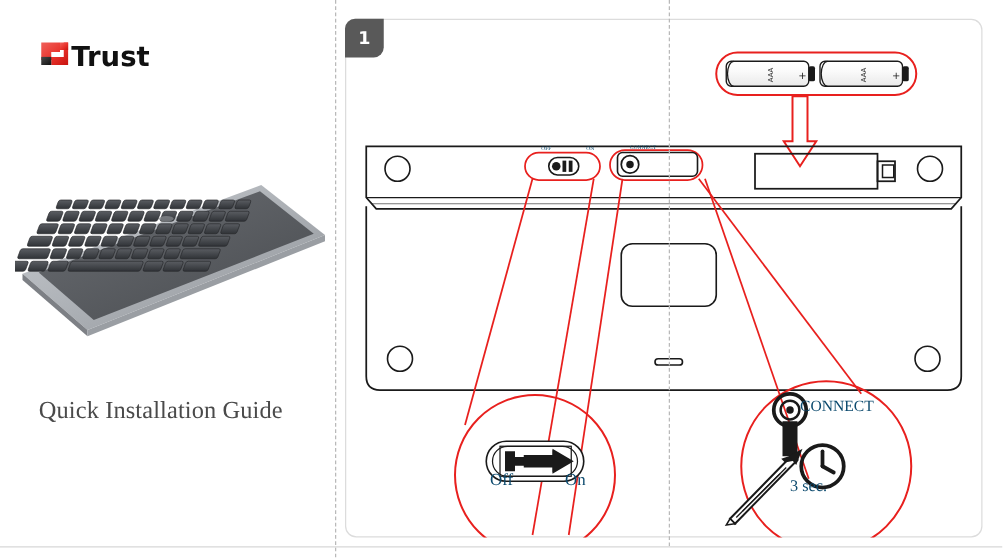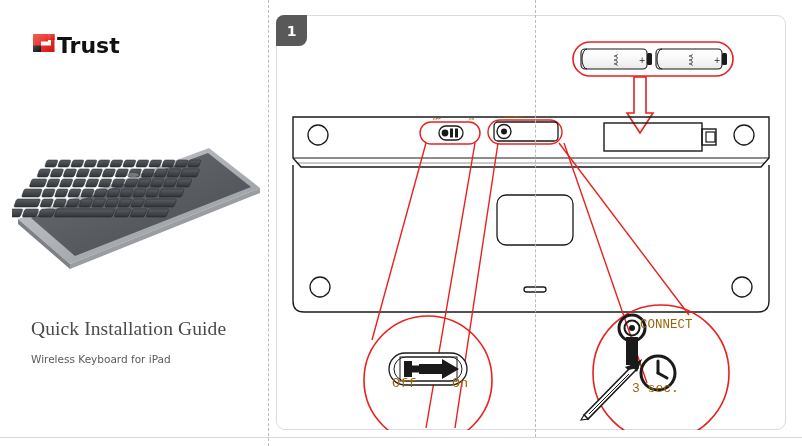--- a/index.html
+++ b/index.html
@@ -63,21 +63,21 @@
     color:#ffffff;
     font-size:14px;font-weight:bold;
     display:flex;align-items:center;justify-content:center;
     font-family:"DejaVu Sans", sans-serif;
     line-height:1;
   }
 
   .diagram{position:absolute;left:276px;top:15px;width:510px;height:415px;}
 
   
-  .lbl{position:absolute;font-family:Liberation Mono, monospace;color:#a16207;white-space:nowrap;}
+  .lbl{position:absolute;font-family:Liberation Serif, serif;color:#0c4a6e;white-space:nowrap;}
   .lbl-off{left:392px;top:376px;font-size:13.5px;}
   .lbl-on{left:452px;top:376px;font-size:13.5px;}
   .lbl-connect-big{left:640px;top:318px;font-size:12.5px;}
   .lbl-3sec{left:632px;top:381px;font-size:13px;}
   .lbl-connect-small{left:504px;top:115px;font-size:4.2px;letter-spacing:.2px;}
   .lbl-off-small{left:433px;top:116px;font-size:4.4px;}
   .lbl-on-small{left:469px;top:116px;font-size:4.4px;}
 </style>
 </head>
 <body>
@@ -219,21 +219,20 @@
               <rect x="140" y="0" width="20" height="8" rx="1.6"></rect>
             </g>
           </g>
         </g>
 
         <ellipse cx="121" cy="39" rx="6" ry="2.2" fill="#8c8f93" opacity=".7"></ellipse>
       </svg>
     </div>
 
     <div class="cover-title">Quick Installation Guide</div>
-    <div class="cover-sub">Wireless Keyboard for iPad</div>
   </div>
 
   <div class="card"></div>
 
   <div class="diagram">
     <svg width="510" height="415" viewBox="0 0 510 415">
       <defs>
         <linearGradient id="batt" x1="0" y1="0" x2="0" y2="1">
           <stop offset="0%" stop-color="#ffffff"></stop>
           <stop offset="40%" stop-color="#fafafa"></stop>

